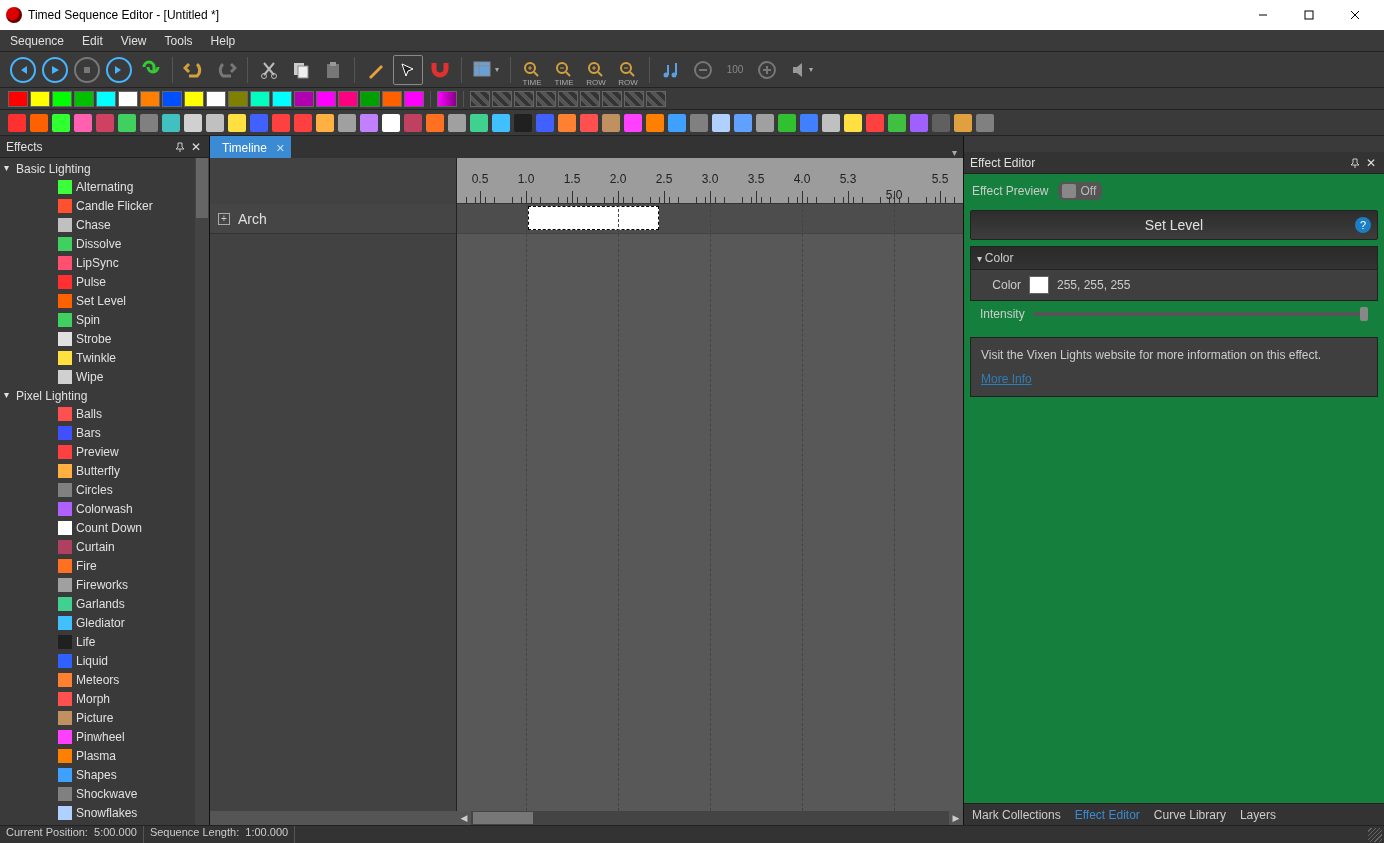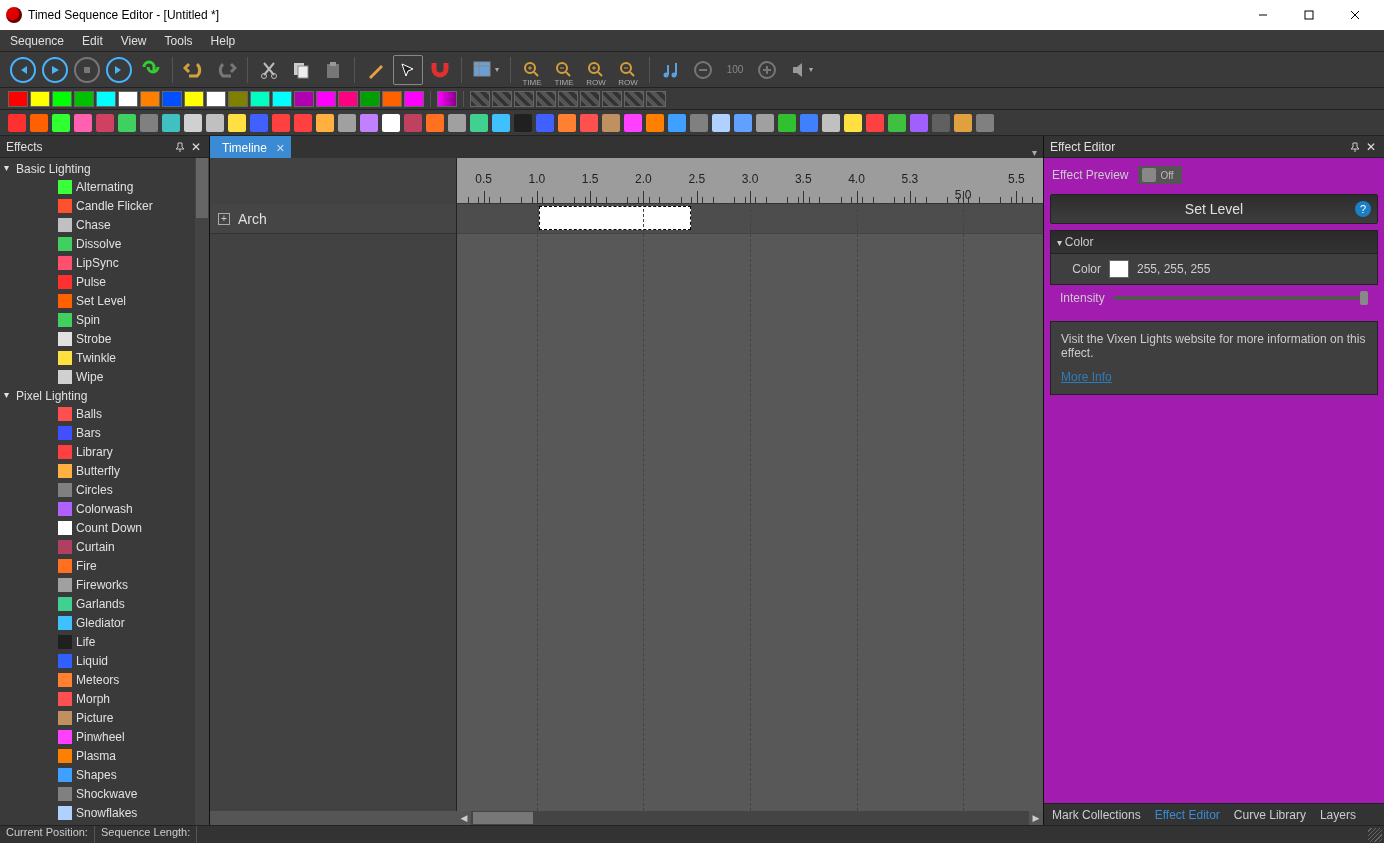--- a/index.html
+++ b/index.html
@@ -68,41 +68,41 @@
 .track-row-label { position: absolute; left: 0; right: 0; height: 30px; background: #454545; border-bottom: 1px solid #333; display: flex; align-items: center; padding-left: 8px; color: #e0e0e0; font-size: 14px; top: 46px; }
 .track-row-label .plus { width: 12px; height: 12px; border: 1px solid #aaa; margin-right: 8px; display: flex; align-items: center; justify-content: center; font-size: 10px; color: #ccc; }
 .track-row { position: absolute; left: 0; right: 0; height: 30px; border-bottom: 1px solid #444; }
 .gridline { position: absolute; top: 0; bottom: 0; width: 1px; border-left: 1px dashed #444; }
 .effect-clip { position: absolute; background: #fff; border: 1px dashed #000; height: 24px; }
 .hscroll { position: absolute; left: 247px; right: 0; bottom: 0; height: 14px; background: #444; }
 .hscroll .thumb { position: absolute; top: 1px; bottom: 1px; background: #777; }
 .hscroll .arrow { position: absolute; top: 0; bottom: 0; width: 14px; background: #555; color:#ccc; display:flex;align-items:center;justify-content:center;font-size:9px; }
 
 
-.panel-right { width: 340px; background: #a21caf; display: flex; flex-direction: column; }
+.panel-right { width: 420px; background: #15803d; display: flex; flex-direction: column; margin-top: 16px; }
 .panel-right .body { flex: 1; padding: 4px 6px; overflow: auto; font-size: 12px; position: relative; }
-.toggle { width: 44px; height: 18px; background: #555; border-radius: 1px; display: inline-flex; align-items: center; font-size: 10px; color: #bbb; padding: 0 4px; position: relative; }
+.toggle { width: 44px; height: 18px; background: #555; border-radius: 6px; display: inline-flex; align-items: center; font-size: 12px; color: #bbb; padding: 0 4px; position: relative; }
 .toggle .knob { width: 14px; height: 14px; background: #888; border-radius: 2px; }
 .section-title { background: linear-gradient(#2d2d2d,#3d3d3d); padding: 6px 8px; color: #e0e0e0; text-align: center; font-size: 14px; position: relative; border: 1px solid #222; border-radius: 2px; margin-top: 6px; }
 .help-circle { position: absolute; right: 6px; top: 6px; width: 16px; height: 16px; border-radius: 50%; background: #1a7fc4; color: #fff; font-size: 11px; display: flex; align-items: center; justify-content: center; }
 .prop-group { background: linear-gradient(#2a2a2a,#333); padding: 4px 6px; border: 1px solid #222; margin-top: 6px; cursor: default; }
 .prop-group::before { content: "▾ "; font-size: 10px; }
 .prop-row { display: flex; align-items: center; padding: 6px 10px; background: #3f3f3f; border: 1px solid #222; border-top: none; gap: 8px; }
 .prop-row.flat { background: transparent; border: none; }
 .color-chip { width: 20px; height: 18px; background: #fff; border: 1px solid #666; }
 .slider { flex: 1; height: 4px; background: #555; border-radius: 2px; position: relative; }
 .slider .hdl { position: absolute; right: 0; top: -5px; width: 8px; height: 14px; background: #888; border-radius: 2px; }
 .info-box { background: #3f3f3f; border: 1px solid #222; padding: 10px; margin-top: 10px; color: #ccc; }
 .info-box a { color: #2e7db8; }
 .bottom-tabs { height: 22px; background: #333; display: flex; align-items: center; padding: 0 8px; gap: 14px; color: #ccc; border-top: 1px solid #222; }
 .bottom-tabs .active { color: #3b8bd4; }
 
 
 .statusbar { height: 18px; background: #333; border-top: 1px solid #222; display: flex; align-items: center; font-size: 11px; color: #ccc; position: absolute; bottom: 0; left: 0; right: 0; }
-.statusbar .cell { padding: 0 6px; border-right: 1px solid #555; height: 100%; display: flex; align-items: flex-end; flex-direction: column; }
+.statusbar .cell { padding: 0 6px; border-right: 1px solid #555; height: 100%; display: flex; align-items: flex-start; }
 .statusbar .grip { margin-left: auto; margin-right: 2px; width: 14px; height: 14px; background: repeating-linear-gradient(135deg, transparent 0 2px, #666 2px 3px); }
 
 svg { display: block; }
 </style>
 </head>
 <body>
 
 <div class="titlebar">
   <div class="logo"></div>
   <div class="title">Timed Sequence Editor - [Untitled *]</div>
@@ -395,21 +395,21 @@
           <div class="tree-item"><span class="ticon" style="background: rgb(255, 80, 112);"></span><span>LipSync</span></div>
           <div class="tree-item"><span class="ticon" style="background: rgb(255, 48, 48);"></span><span>Pulse</span></div>
           <div class="tree-item"><span class="ticon" style="background: rgb(255, 96, 0);"></span><span>Set Level</span></div>
           <div class="tree-item"><span class="ticon" style="background: rgb(64, 208, 96);"></span><span>Spin</span></div>
           <div class="tree-item"><span class="ticon" style="background: rgb(224, 224, 224);"></span><span>Strobe</span></div>
           <div class="tree-item"><span class="ticon" style="background: rgb(255, 224, 64);"></span><span>Twinkle</span></div>
           <div class="tree-item"><span class="ticon" style="background: rgb(208, 208, 208);"></span><span>Wipe</span></div>
           <div class="tree-group">Pixel Lighting</div>
           <div class="tree-item"><span class="ticon" style="background: rgb(255, 80, 80);"></span><span>Balls</span></div>
           <div class="tree-item"><span class="ticon" style="background: rgb(64, 80, 255);"></span><span>Bars</span></div>
-          <div class="tree-item"><span class="ticon" style="background: rgb(255, 64, 64);"></span><span>Library</span></div>
+          <div class="tree-item"><span class="ticon" style="background: rgb(255, 64, 64);"></span><span>Preview</span></div>
           <div class="tree-item"><span class="ticon" style="background: rgb(255, 176, 64);"></span><span>Butterfly</span></div>
           <div class="tree-item"><span class="ticon" style="background: rgb(128, 128, 128);"></span><span>Circles</span></div>
           <div class="tree-item"><span class="ticon" style="background: rgb(176, 96, 255);"></span><span>Colorwash</span></div>
           <div class="tree-item"><span class="ticon" style="background: rgb(255, 255, 255);"></span><span>Count Down</span></div>
           <div class="tree-item"><span class="ticon" style="background: rgb(176, 64, 96);"></span><span>Curtain</span></div>
           <div class="tree-item"><span class="ticon" style="background: rgb(255, 112, 32);"></span><span>Fire</span></div>
           <div class="tree-item"><span class="ticon" style="background: rgb(160, 160, 160);"></span><span>Fireworks</span></div>
           <div class="tree-item"><span class="ticon" style="background: rgb(64, 208, 144);"></span><span>Garlands</span></div>
           <div class="tree-item"><span class="ticon" style="background: rgb(64, 192, 255);"></span><span>Glediator</span></div>
           <div class="tree-item"><span class="ticon" style="background: rgb(32, 32, 32);"></span><span>Life</span></div>

